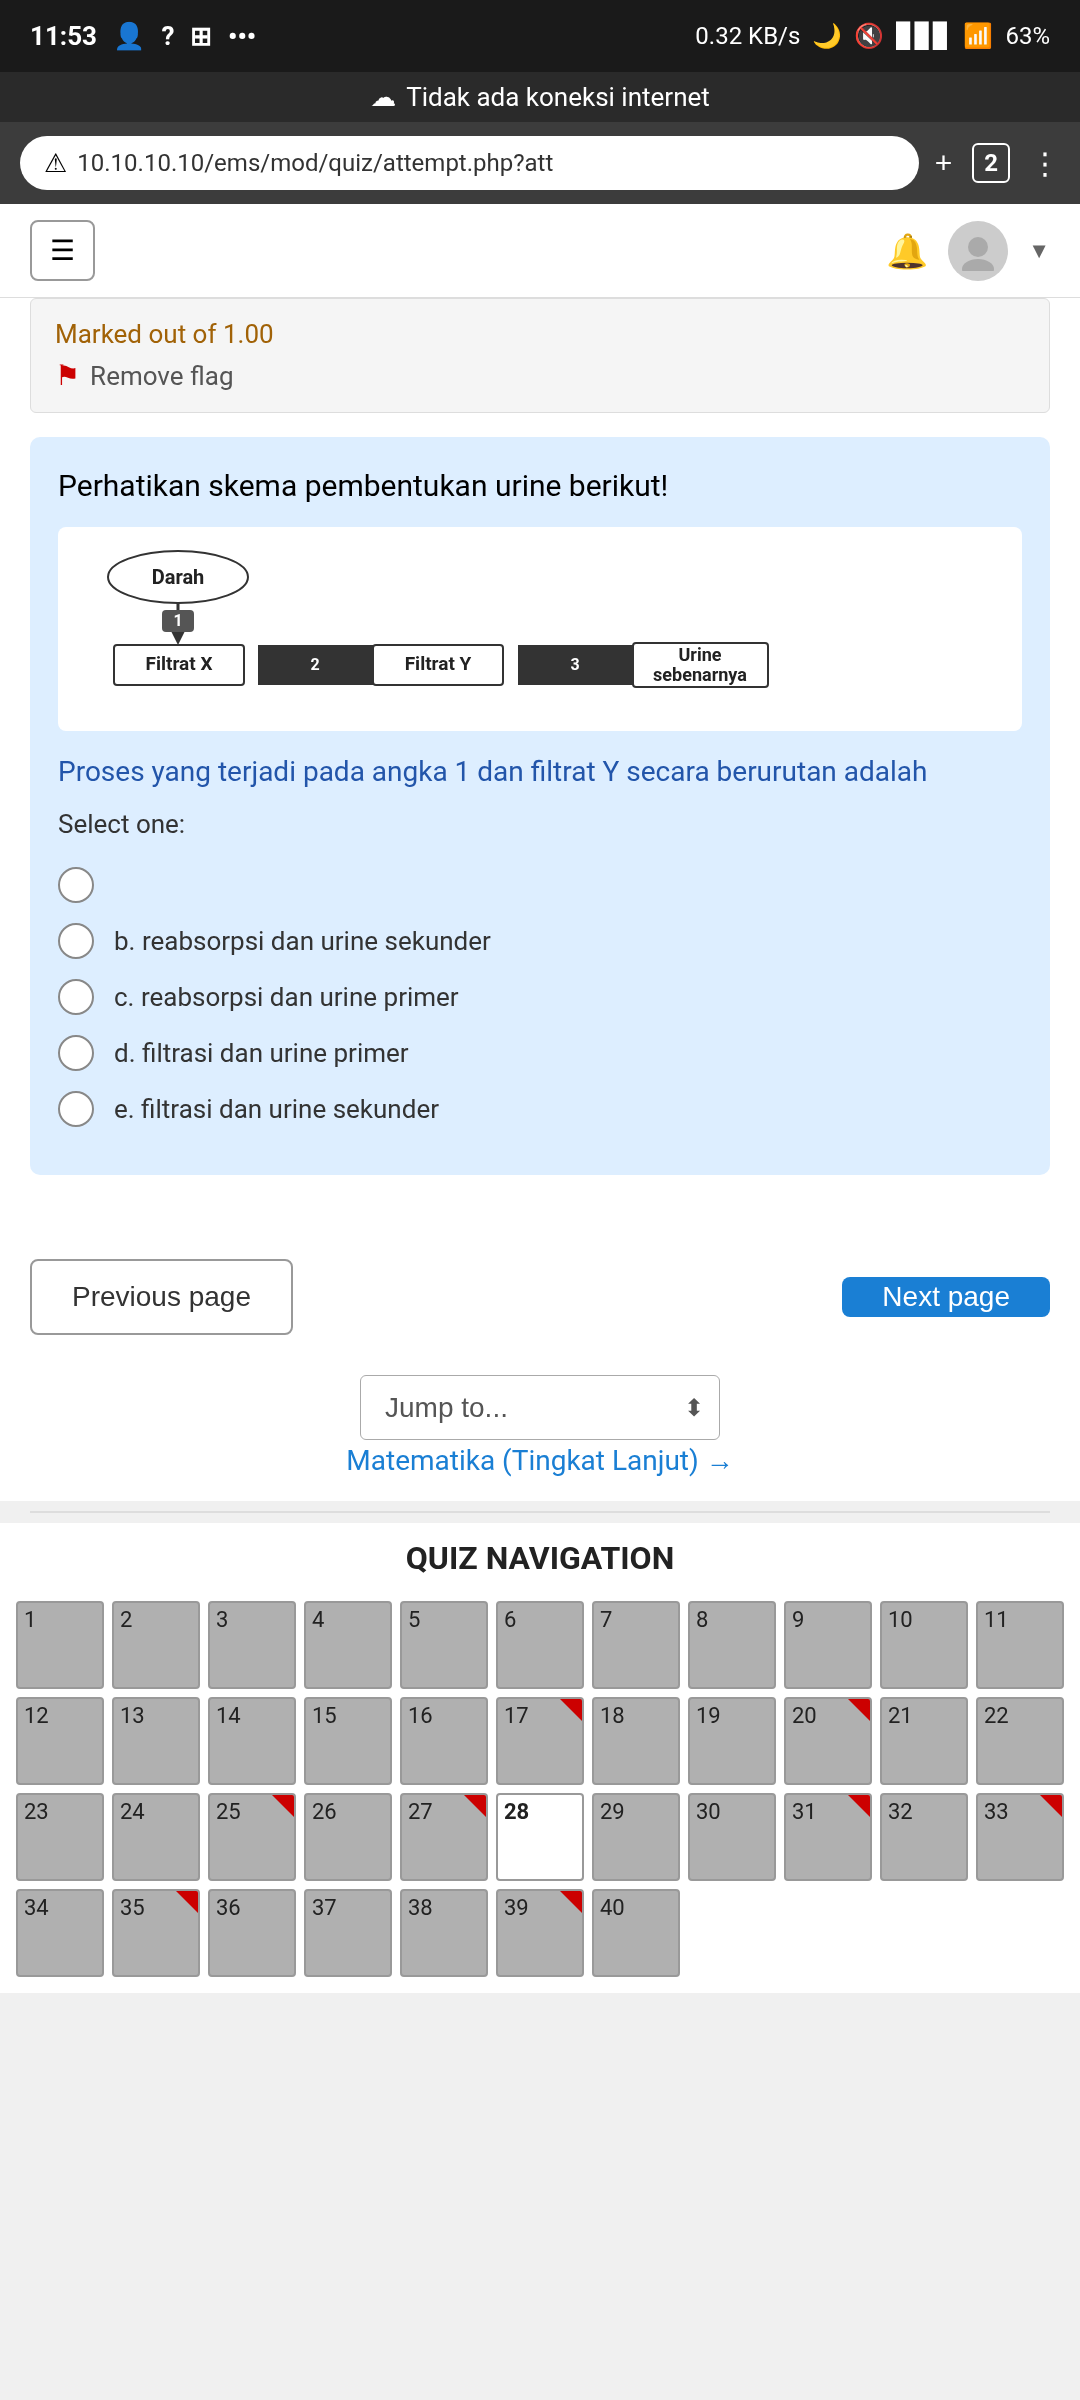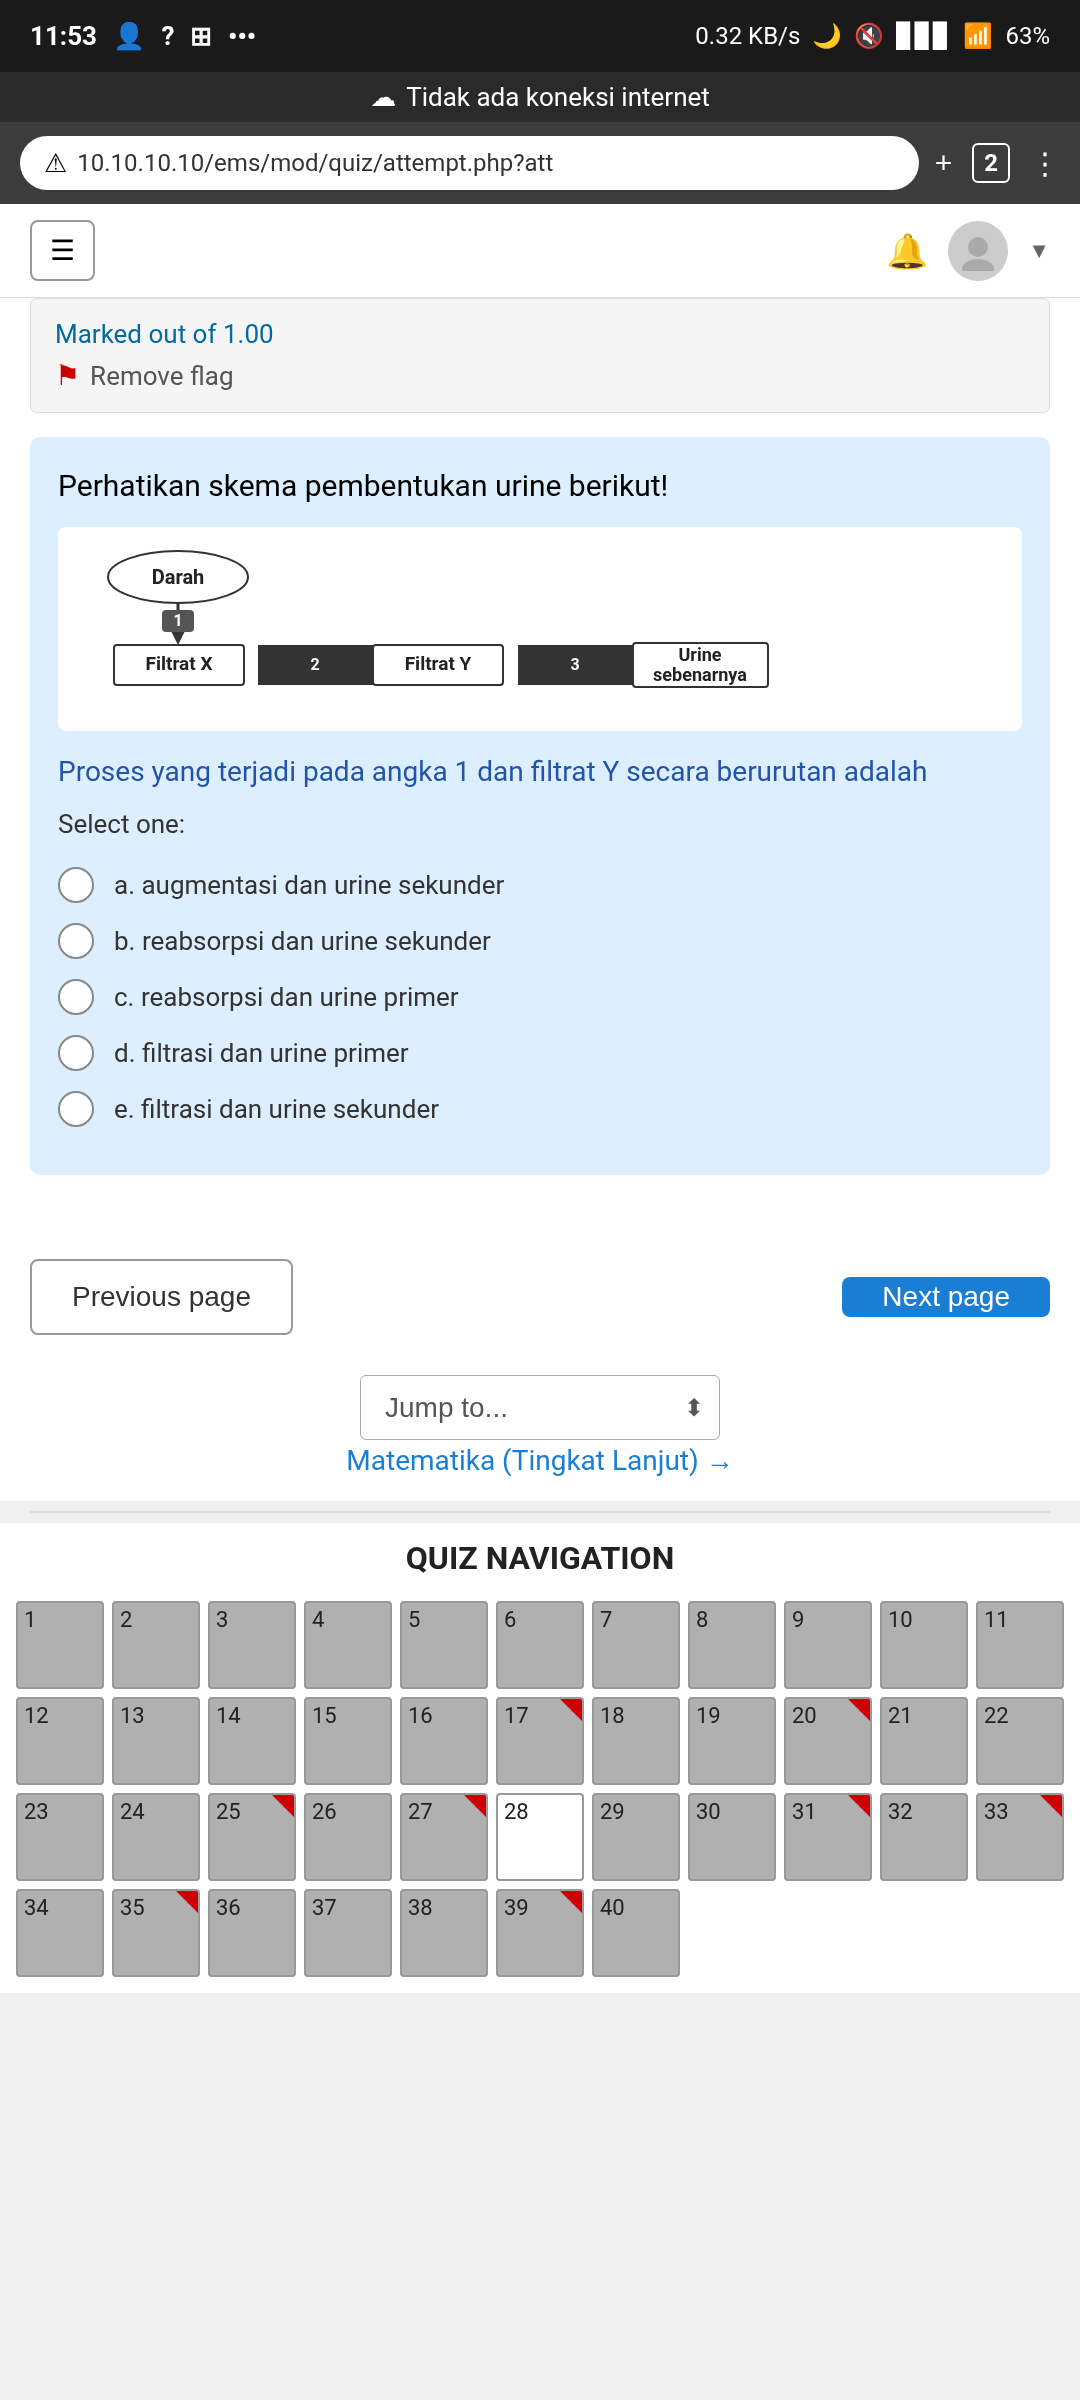--- a/index.html
+++ b/index.html
@@ -111,21 +111,21 @@
     }
 
     
     .question-info {
       background: #f5f5f5;
       border: 1px solid #ddd;
       border-radius: 6px;
       padding: 20px 24px;
       margin-bottom: 24px;
     }
-    .marked-out { font-size: 26px; color: #0369a1; margin-bottom: 10px; }
+    .marked-out { font-size: 26px; color: #a16207; margin-bottom: 10px; }
     .remove-flag { display: flex; align-items: center; gap: 10px; font-size: 26px; color: #555; cursor: pointer; }
     .flag-icon { color: #cc0000; font-size: 28px; }
 
     
     .question-card {
       background: #ddeeff;
       border-radius: 10px;
       padding: 28px;
       margin-bottom: 30px;
     }
@@ -287,20 +287,21 @@
       position: absolute;
       top: 0; right: 0;
       width: 0; height: 0;
       border-style: solid;
       border-width: 0 22px 22px 0;
       border-color: transparent #cc0000 transparent transparent;
     }
     .nav-cell.current {
       background: white;
       border: 2px solid #999;
+      font-weight: bold;
     }
   </style>
 </head>
 <body>
 
 <div class="status-bar">
   <div class="status-left">
     <span>11:53</span>
     <span>👤</span>
     <span>?</span>
@@ -395,21 +396,20 @@
       </div>
     </div>
 
     <div class="question-text">Proses yang terjadi pada angka 1 dan filtrat Y secara berurutan adalah</div>
 
     <div class="select-label">Select one:</div>
 
     <div>
       <div class="option-item">
         <div class="radio-circle"></div>
-        <span class="option-text">a. augmentasi dan urine sekunder</span>
       </div>
       <div class="option-item">
         <div class="radio-circle"></div>
         <span class="option-text">b. reabsorpsi dan urine sekunder</span>
       </div>
       <div class="option-item">
         <div class="radio-circle"></div>
         <span class="option-text">c. reabsorpsi dan urine primer</span>
       </div>
       <div class="option-item">

